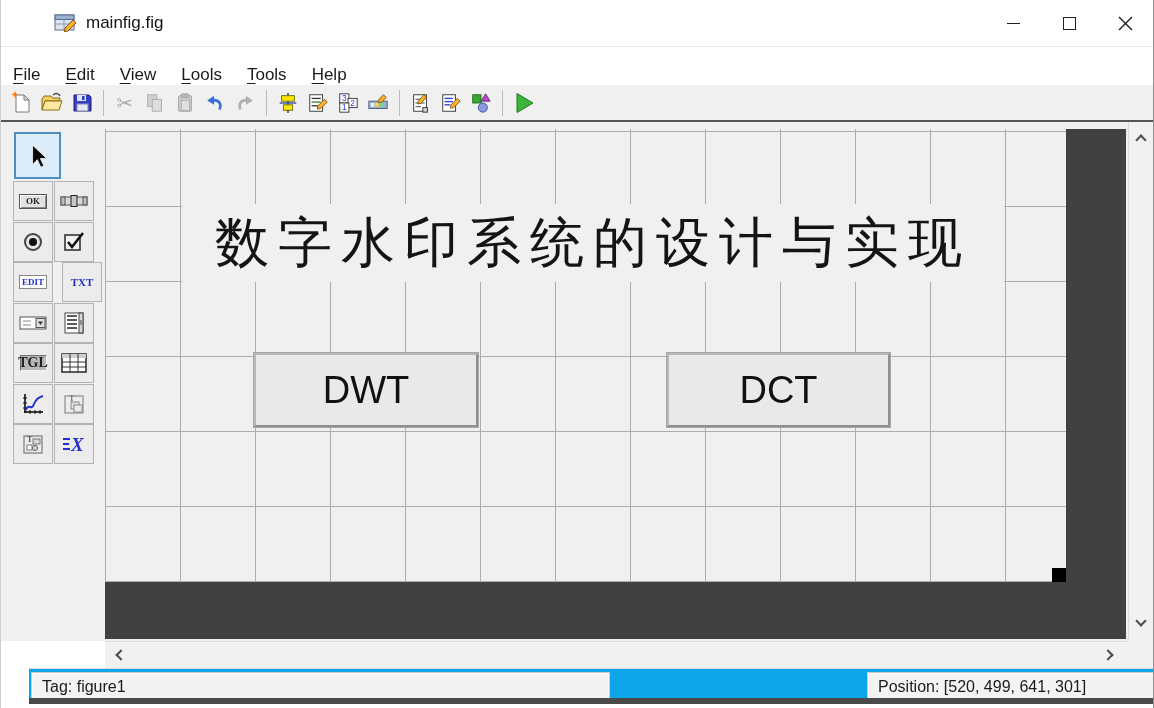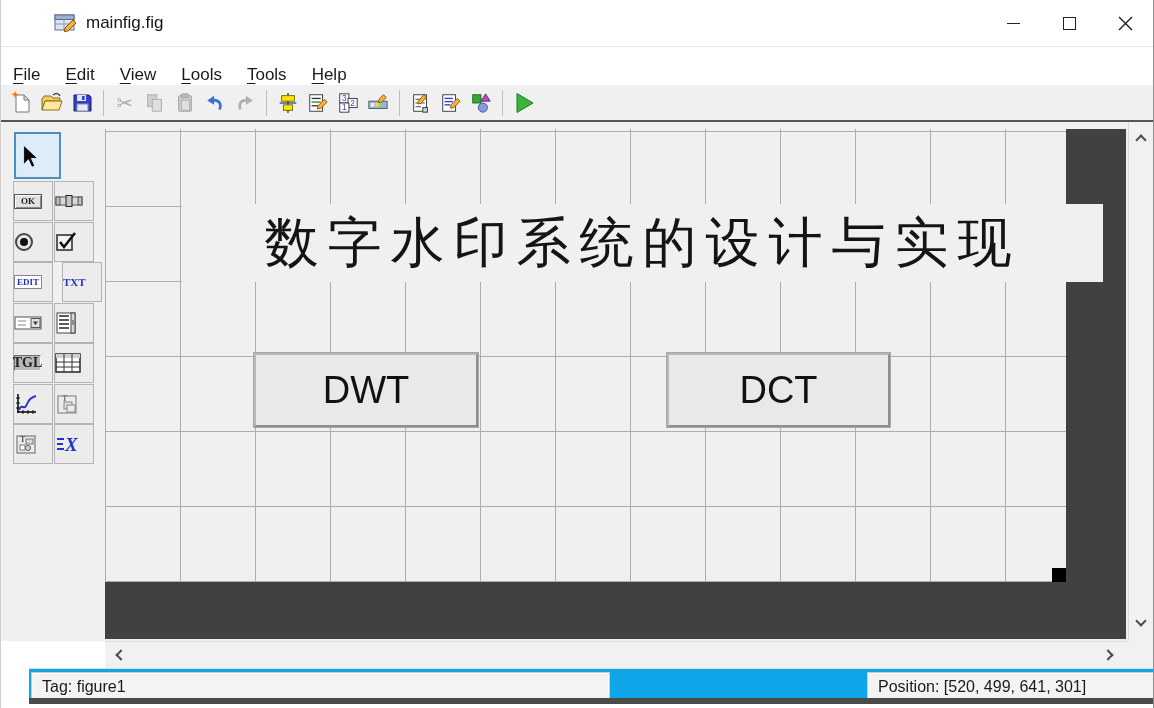--- a/index.html
+++ b/index.html
@@ -27,39 +27,39 @@
   .toolbar { position:absolute; left:0; top:85px; width:100%; height:37px; background:#f0f0f0;
              border-bottom:2px solid #555; display:flex; align-items:center; padding-left:6px; }
   .tbtn { width:30px; height:30px; display:flex; align-items:center; justify-content:center; }
   .tbtn.disabled { opacity:.8; }
   .sep { width:1px; height:26px; background:#bdbdbd; margin:0 6px; }
   .uni { font-size:20px; line-height:1; }
 
   
   .palette { position:absolute; left:0; top:122px; width:104px; height:519px; background:#f0f0f0; }
   .ptool { position:absolute; background:#ececec; border:1px solid #b3b3b3;
-           display:flex; align-items:center; justify-content:flex-start; }
+           display:flex; align-items:center; justify-content:center; }
   .ptool.sel { left:13px; top:10px; width:47px; height:47px; background:#dcecf9; border:2px solid #4f8fc0; }
   .pt { width:40px; height:40px; }
   .mini-box { background:#e2e2e2; border:1px solid #555; box-shadow:inset 1px 1px 0 #fff, inset -1px -1px 0 #8a8a8a;
               font-family:"Liberation Serif", serif; font-weight:bold; color:#222;
               display:flex; align-items:center; justify-content:center; }
   .blue-label { font-family:"Liberation Serif", serif; font-weight:bold; color:#2230c8; }
   .tgl-box { background:#b9b9b9; border:1px solid; border-color:#6f6f6f #f4f4f4 #f4f4f4 #6f6f6f;
              font-family:"Liberation Serif", serif; font-weight:bold; font-size:14px; color:#222;
              width:27px; height:16px; display:flex; align-items:center; justify-content:center; }
 
   
   .workspace { position:absolute; left:104px; top:122px; width:1023px; height:519px; background:#f0f0f0; }
   .dark-region { position:absolute; left:0; top:7px; width:1021px; height:510px; background:#414141; }
   .figure { position:absolute; left:0; top:7px; width:961px; height:453px; background-color:#f0f0f0;
             background-image:
               repeating-linear-gradient(90deg,#adadad 0 1px,transparent 1px 75px),
               repeating-linear-gradient(0deg,#adadad 0 1px,transparent 1px 75px); }
-  .static-title { position:absolute; left:77px; top:75px; width:921px; height:78px; background:#f0f0f0;
+  .static-title { position:absolute; left:77px; top:75px; width:822px; height:78px; background:#f0f0f0;
                   display:flex; align-items:center; justify-content:center;
                   font-family:"Liberation Serif", serif; font-size:54px; letter-spacing:9px; color:#141414;
                   white-space:nowrap; }
   .fig-btn { position:absolute; top:224px; height:74px; background:#e9e9e9;
              border:2px solid; border-color:#b8b8b8 #8f8f8f #8f8f8f #b8b8b8; outline:1px solid #a7a7a7;
              display:flex; align-items:center; justify-content:center;
              font-size:38px; color:#111; }
   .fig-btn.dwt { left:149px; width:224px; }
   .fig-btn.dct { left:562px; width:223px; }
   .resize-handle { position:absolute; left:947px; top:439px; width:14px; height:14px; background:#000; }

